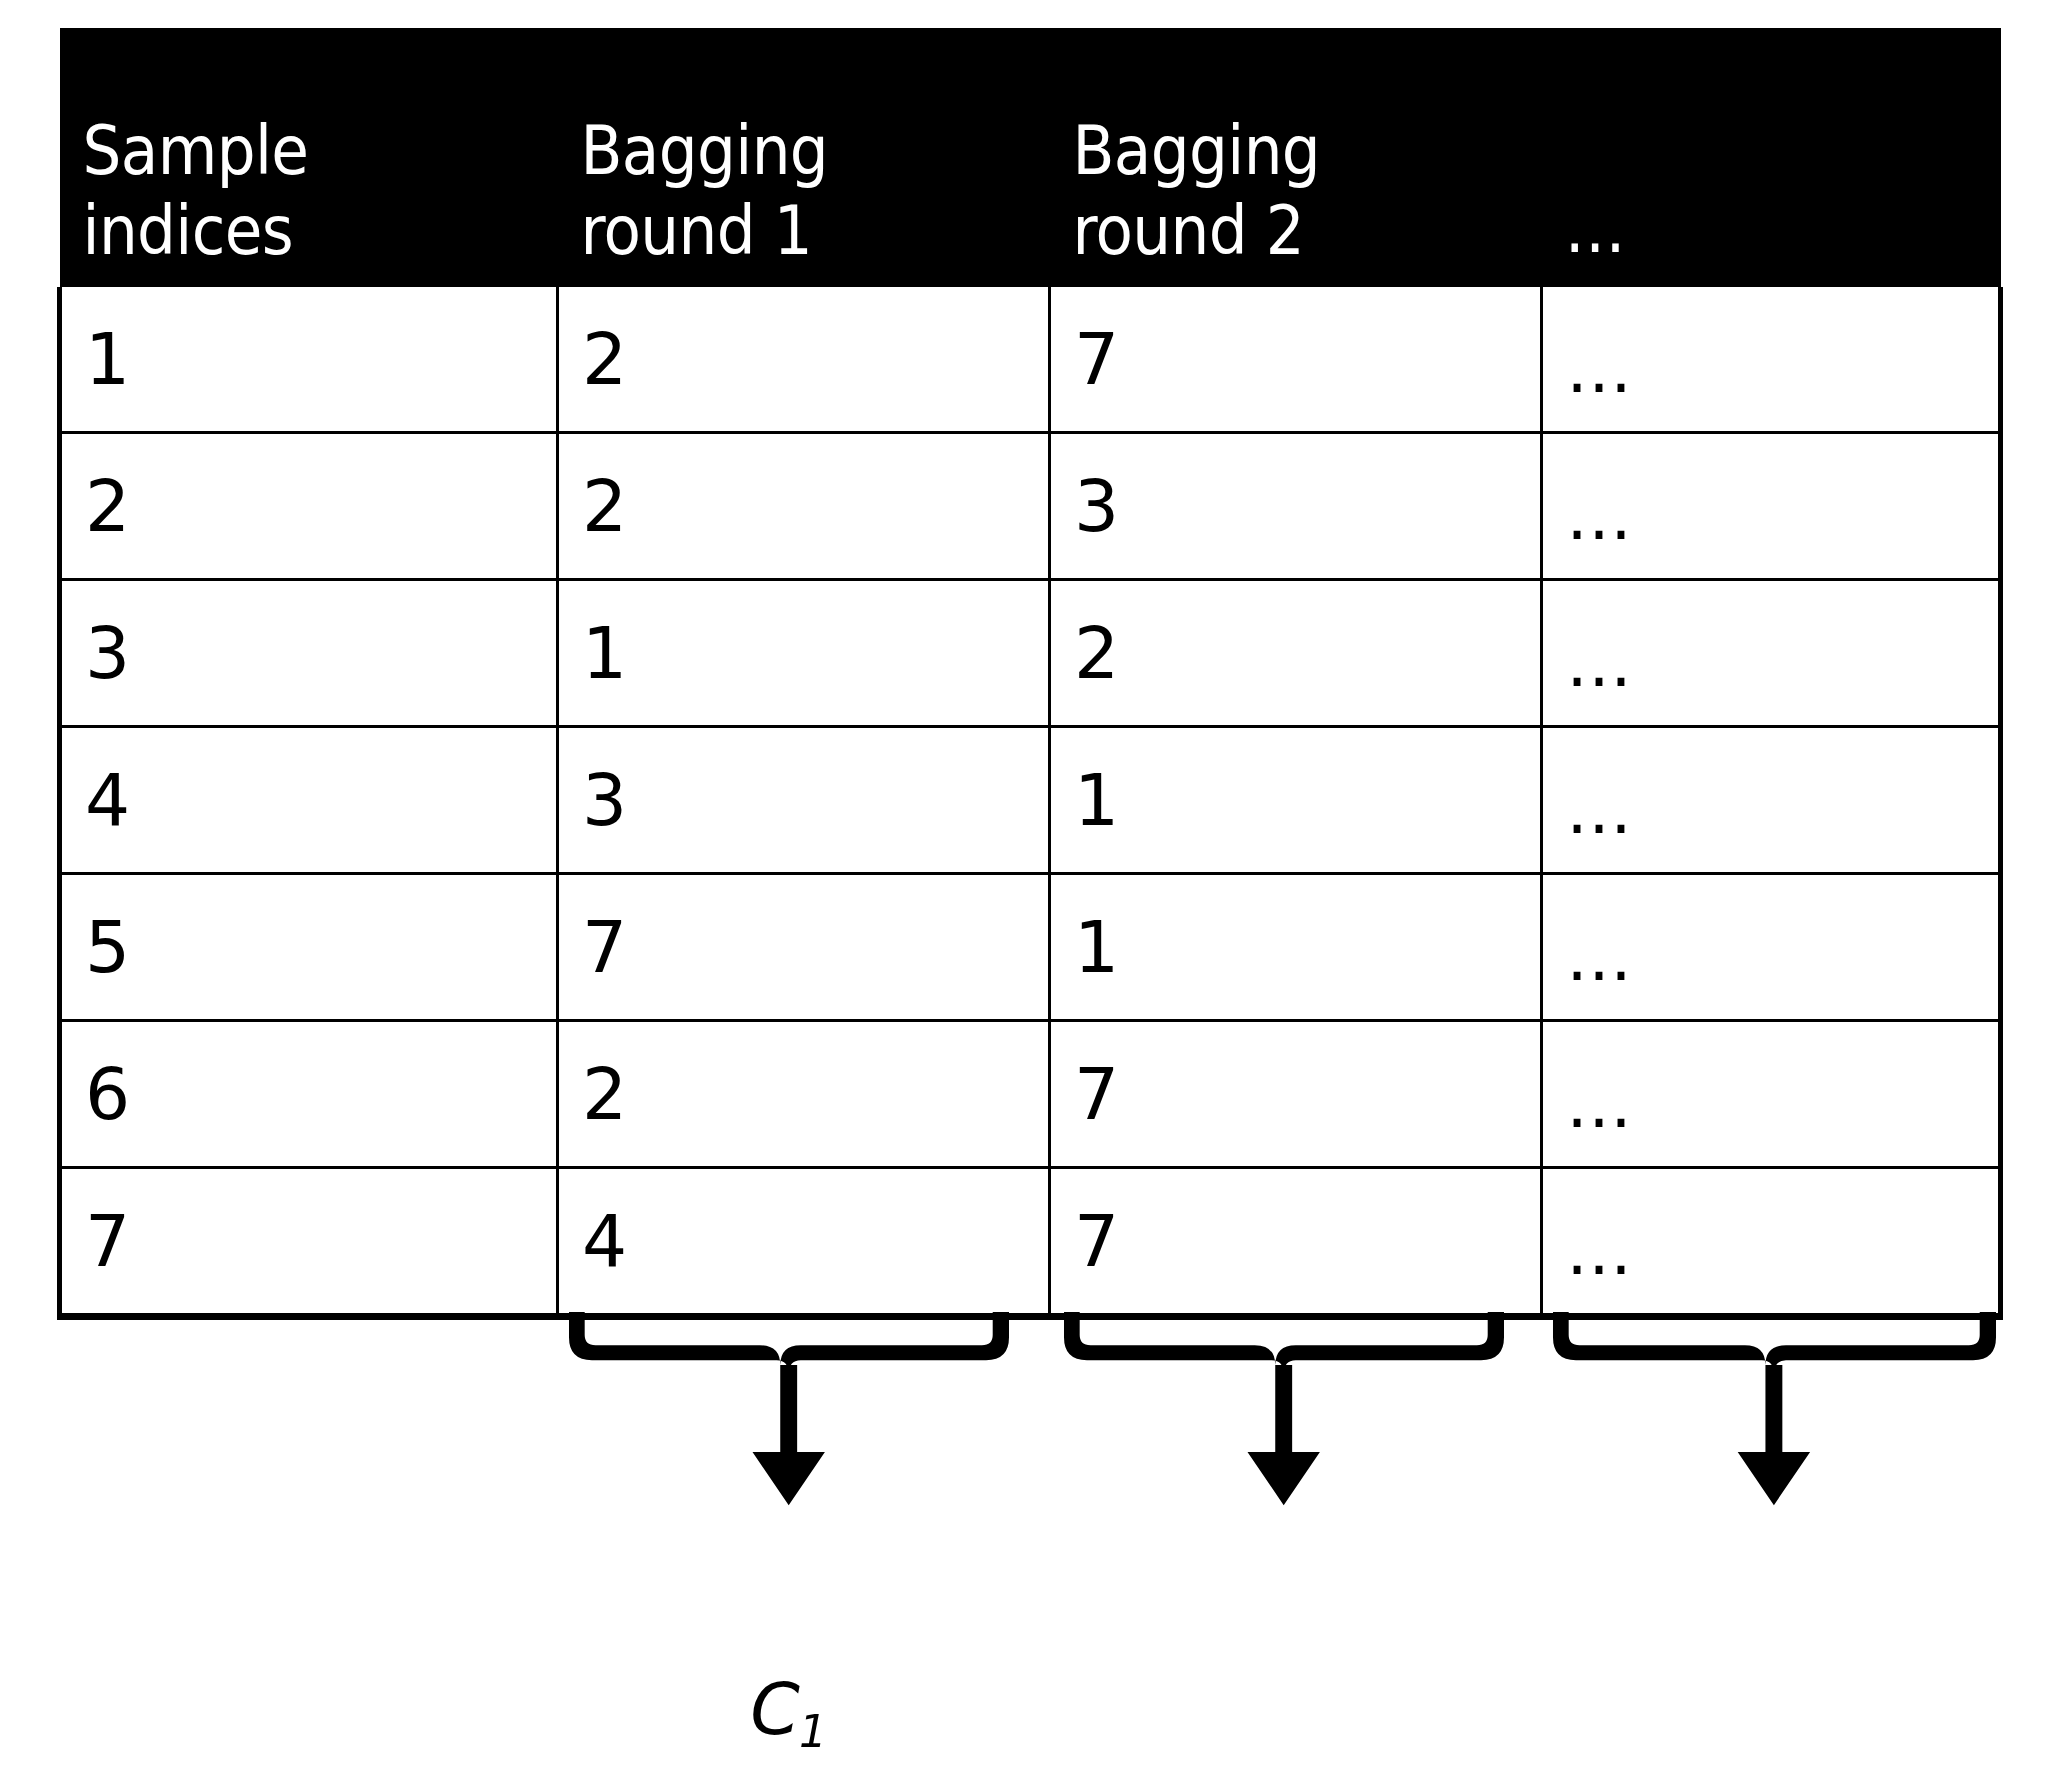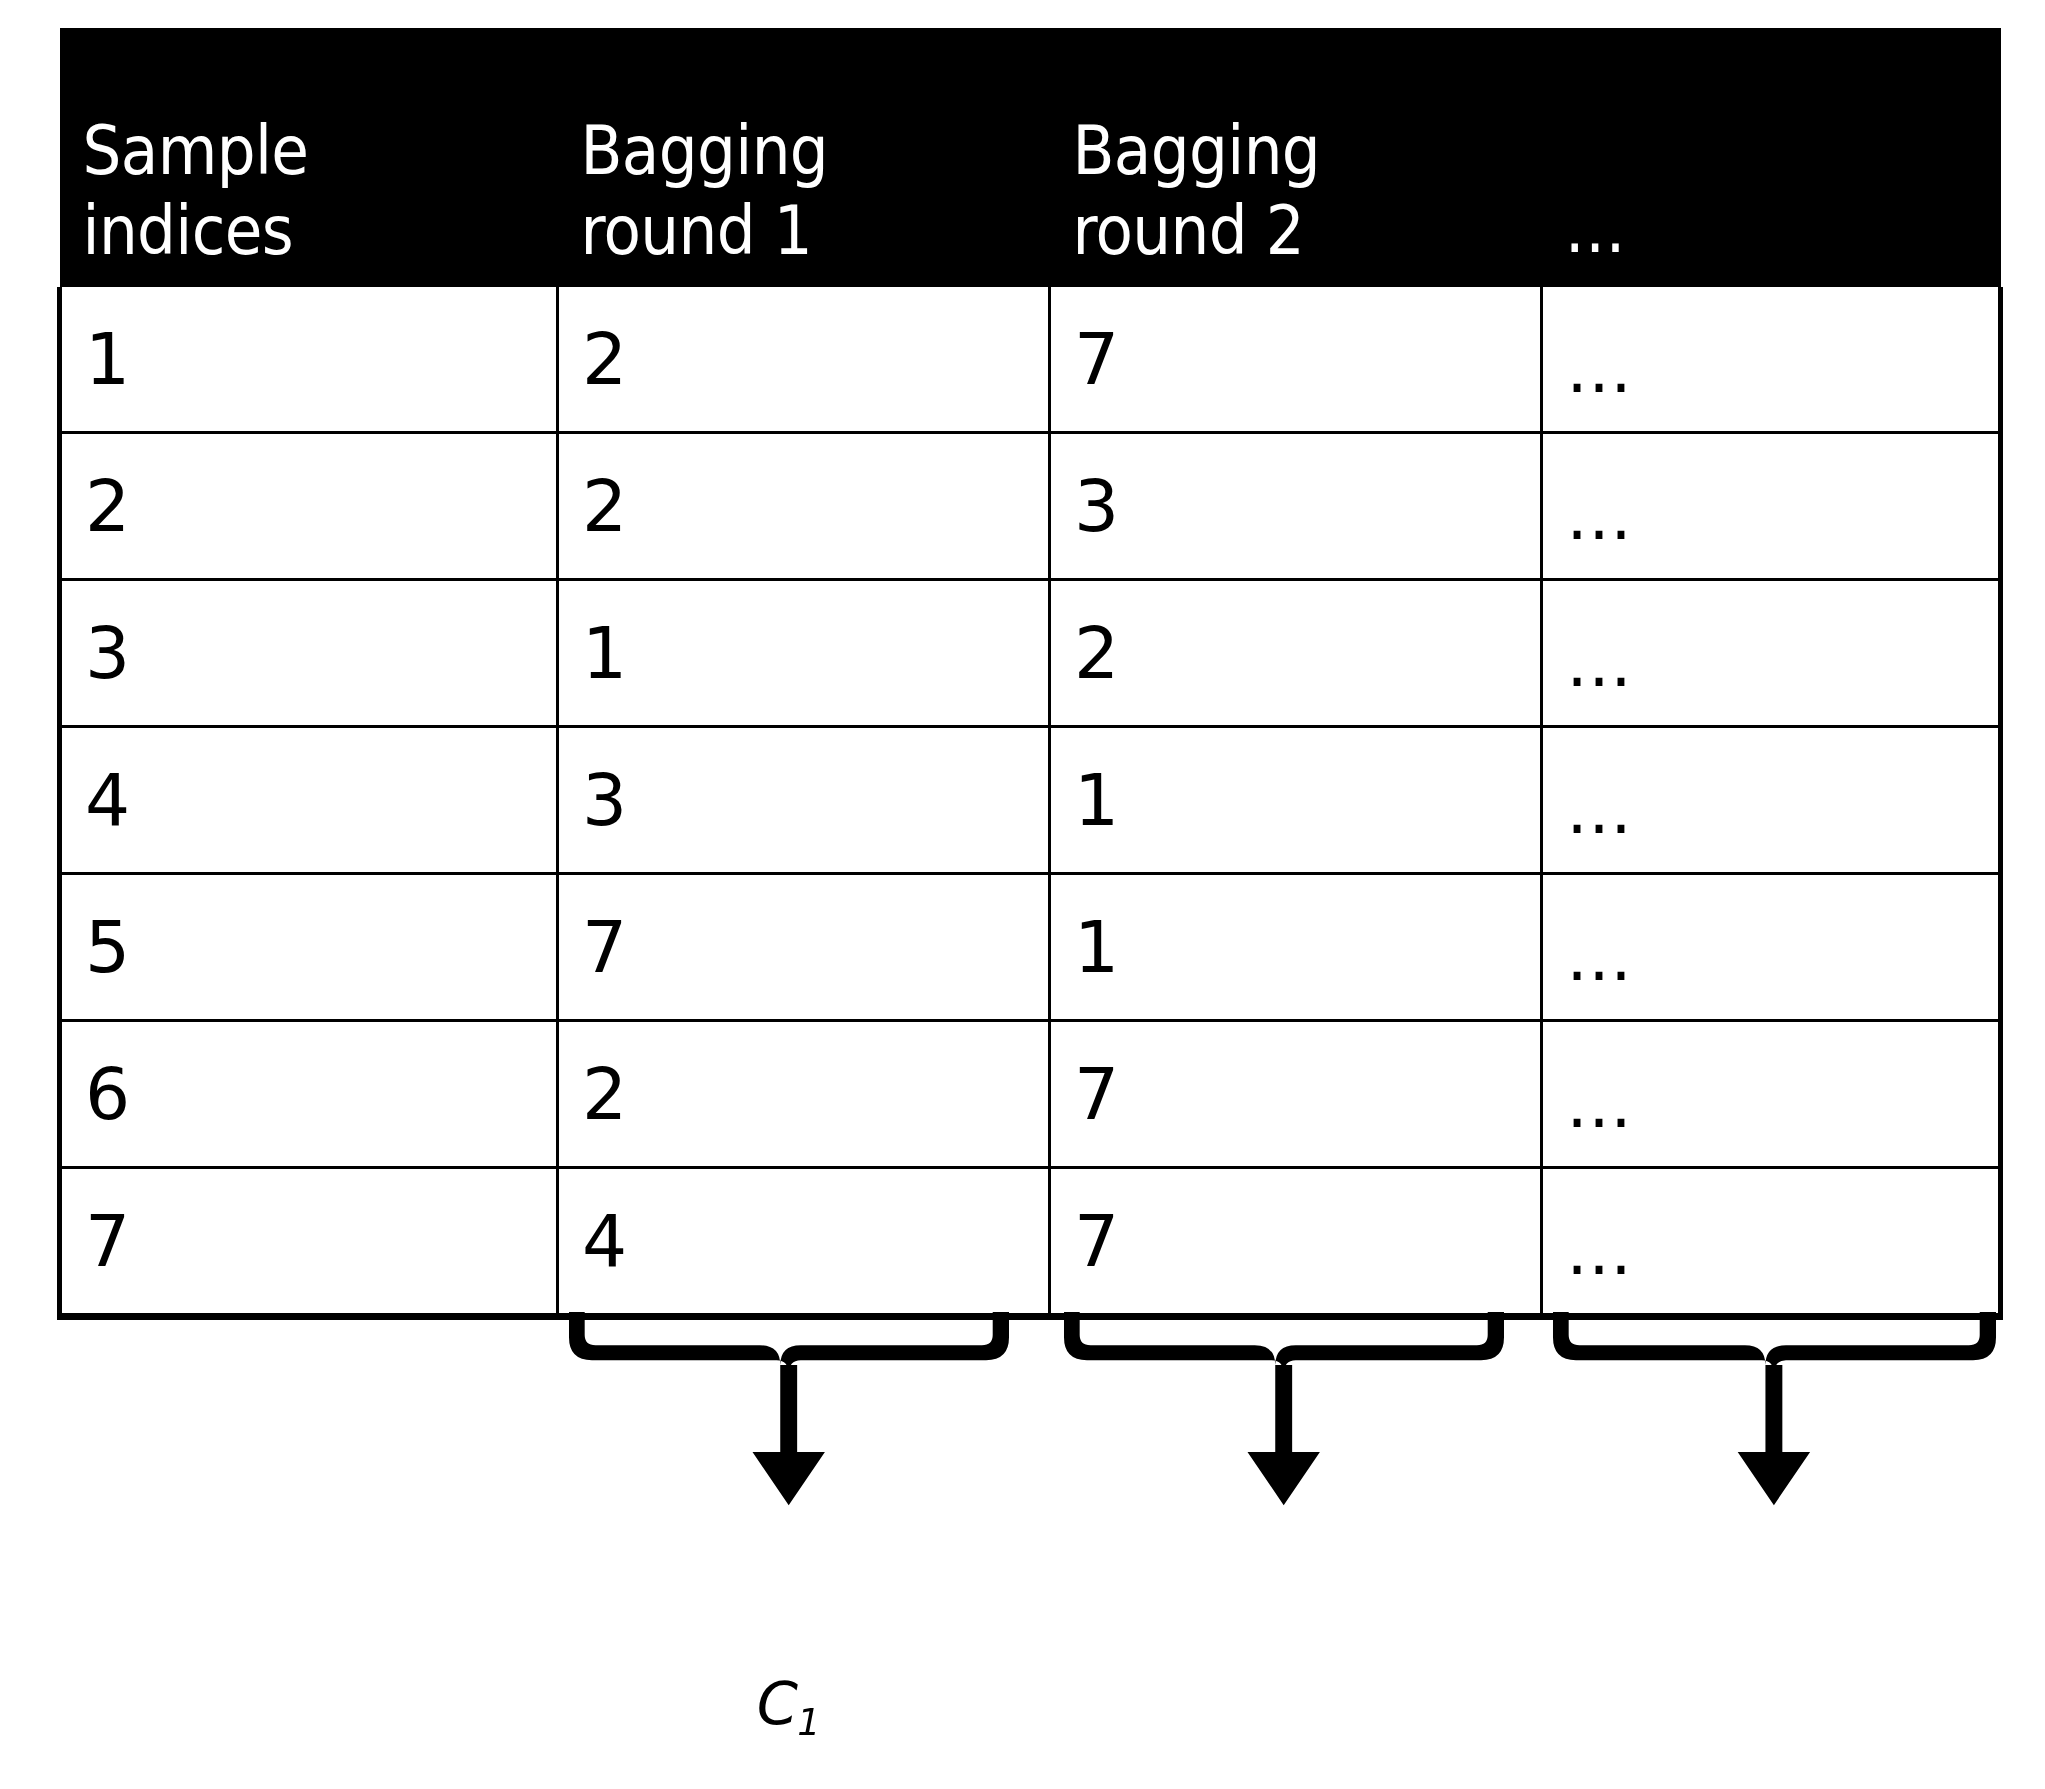--- a/index.html
+++ b/index.html
@@ -111,21 +111,21 @@
     position: absolute;
     left: 0;
     top: 0;
     display: block;
   }
   .c-label {
     position: absolute;
     top: 362px;
     width: 100%;
     text-align: center;
-    font-size: 59px;
+    font-size: 71px;
     font-style: italic;
     font-weight: 400;
     line-height: 1;
     color: #000000;
     font-family: "DejaVu Sans", "Liberation Sans", sans-serif;
     white-space: nowrap;
   }
   .c-label .sub {
     font-size: 0.62em;
     font-style: italic;

